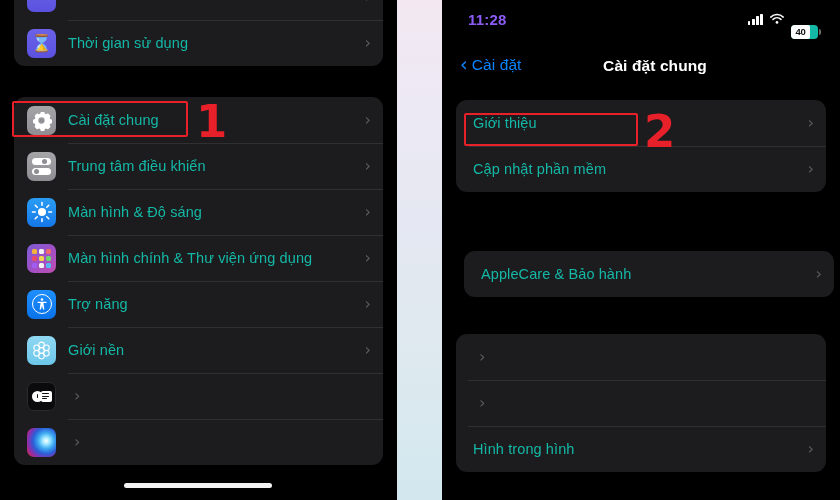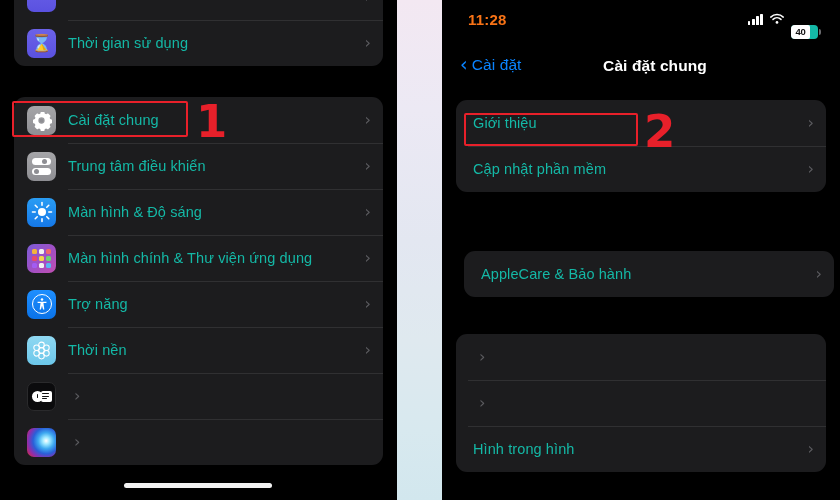--- a/index.html
+++ b/index.html
@@ -133,21 +133,21 @@
   .ic-standby .rc i:nth-child(3){ top:7.4px; width:4.5px; }
 
   .ic-siri { background:radial-gradient(circle at 66% 44%, #ffffff 0%, #9fe9ff 14%, #3ea9f0 32%, #2a5fd8 52%, #8a2fb0 72%, #c02a66 88%, #7c1f4a 100%); }
 
   
   .statusbar {
     position:absolute; left:0; top:0; width:398px; height:38px;
     display:flex; align-items:center; justify-content:space-between;
     padding:0 22px 0 26px;
   }
-  .sb-time { color:#f97316; font-size:15px; font-weight:600; letter-spacing:.2px; }
+  .sb-time { color:#8b5cf6; font-size:15px; font-weight:600; letter-spacing:.2px; }
   .sb-right { display:flex; align-items:center; gap:6px; }
   .sig { display:flex; align-items:flex-end; gap:1.6px; height:11px; }
   .sig i { width:2.6px; background:#fff; border-radius:.6px; display:block; }
   .sig i:nth-child(1){ height:4px; }
   .sig i:nth-child(2){ height:6px; }
   .sig i:nth-child(3){ height:8.5px; }
   .sig i:nth-child(4){ height:11px; }
   .wifi svg { width:16px; height:12px; display:block; }
   .batt {
     position:relative;
@@ -326,21 +326,21 @@
                 <circle cx="12" cy="12" r="3.2"></circle>
                 <circle cx="12" cy="5.6" r="3.2"></circle>
                 <circle cx="12" cy="18.4" r="3.2"></circle>
                 <circle cx="6.4" cy="8.8" r="3.2"></circle>
                 <circle cx="17.6" cy="8.8" r="3.2"></circle>
                 <circle cx="6.4" cy="15.2" r="3.2"></circle>
                 <circle cx="17.6" cy="15.2" r="3.2"></circle>
               </g>
             </svg>
           </span>
-          <span class="label">Thời nền</span>
+          <span class="label">Giới nền</span>
           <span class="chev">›</span>
         </div>
 
         <div class="row">
           <span class="ico ic-standby">
             <span class="lc"></span>
             <span class="rc">
                 <i></i>
                 <i></i>
                 <i></i>

